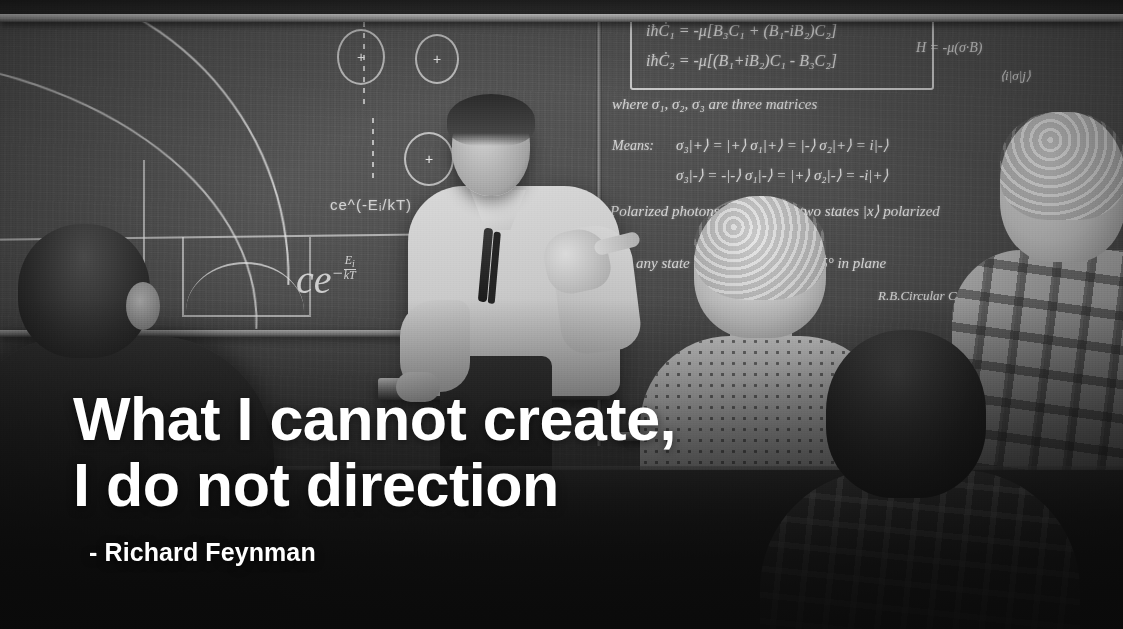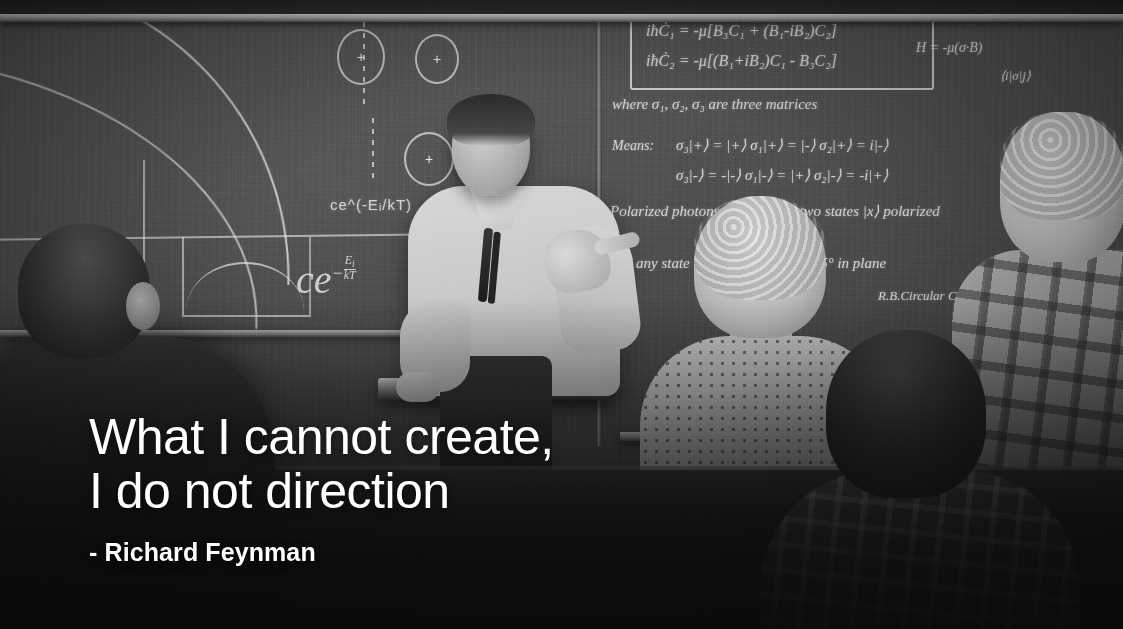--- a/index.html
+++ b/index.html
@@ -226,22 +226,22 @@
       repeating-linear-gradient(90deg, rgba(0,0,0,.5) 0 1px, rgba(255,255,255,0) 1px 3px);
     mix-blend-mode:overlay;pointer-events:none;}
   .vignette{position:absolute;inset:0;pointer-events:none;
     background:radial-gradient(ellipse 78% 72% at 50% 40%, rgba(0,0,0,0) 35%, rgba(0,0,0,.55) 100%);}
   .scrim{position:absolute;left:0;bottom:0;width:1123px;height:330px;pointer-events:none;
     background:linear-gradient(180deg, rgba(10,10,10,0) 0%, rgba(10,10,10,.45) 40%, rgba(10,10,10,.82) 78%, rgba(10,10,10,.92) 100%);}
 
   
   .caption{position:absolute;left:73px;bottom:62px;width:760px;z-index:40;}
   .quote{
-    color:#ffffff;font-weight:400;font-size:50px;line-height:1.07;
-    letter-spacing:-.5px;margin:16px;
+    color:#ffffff;font-weight:700;font-size:61px;line-height:1.07;
+    letter-spacing:-.5px;margin:0;
     text-shadow:0 2px 10px rgba(0,0,0,.55);
   }
   .quote .ln{display:block;}
   .author{
     margin:20px 0 0 16px;color:#ffffff;font-weight:700;font-size:25px;
     letter-spacing:.1px;text-shadow:0 2px 8px rgba(0,0,0,.55);
   }
 </style>
 </head>
 <body>

